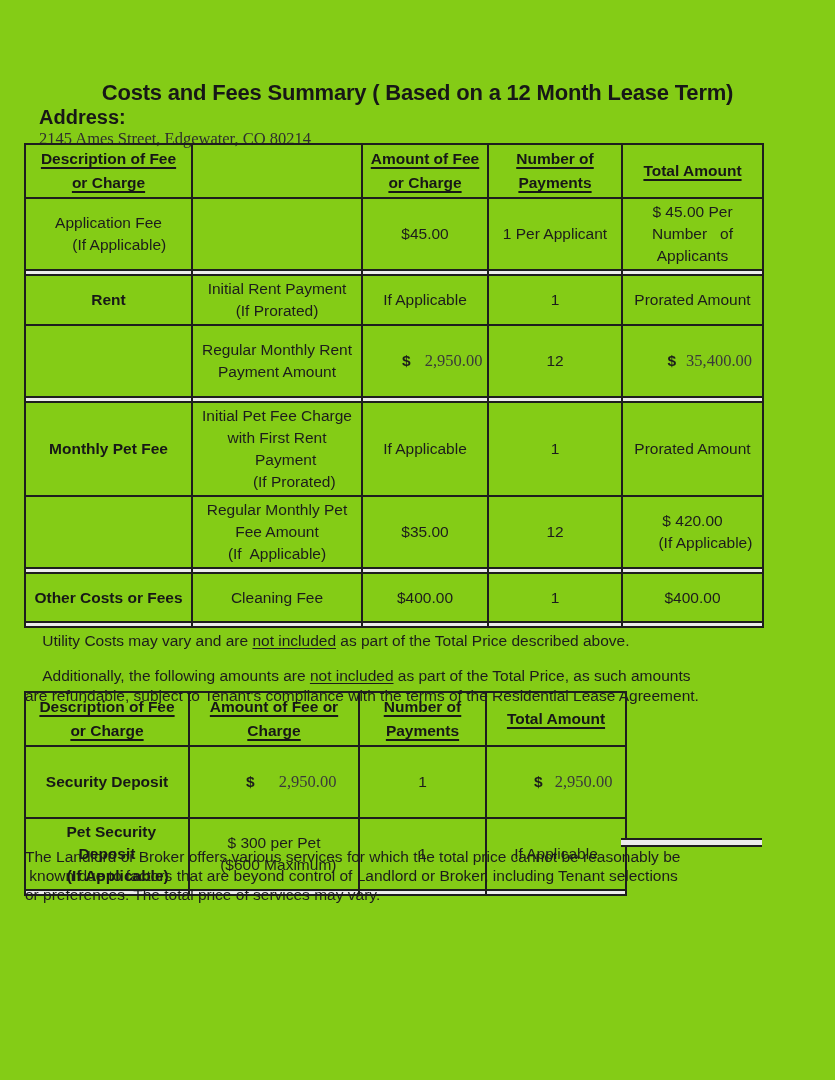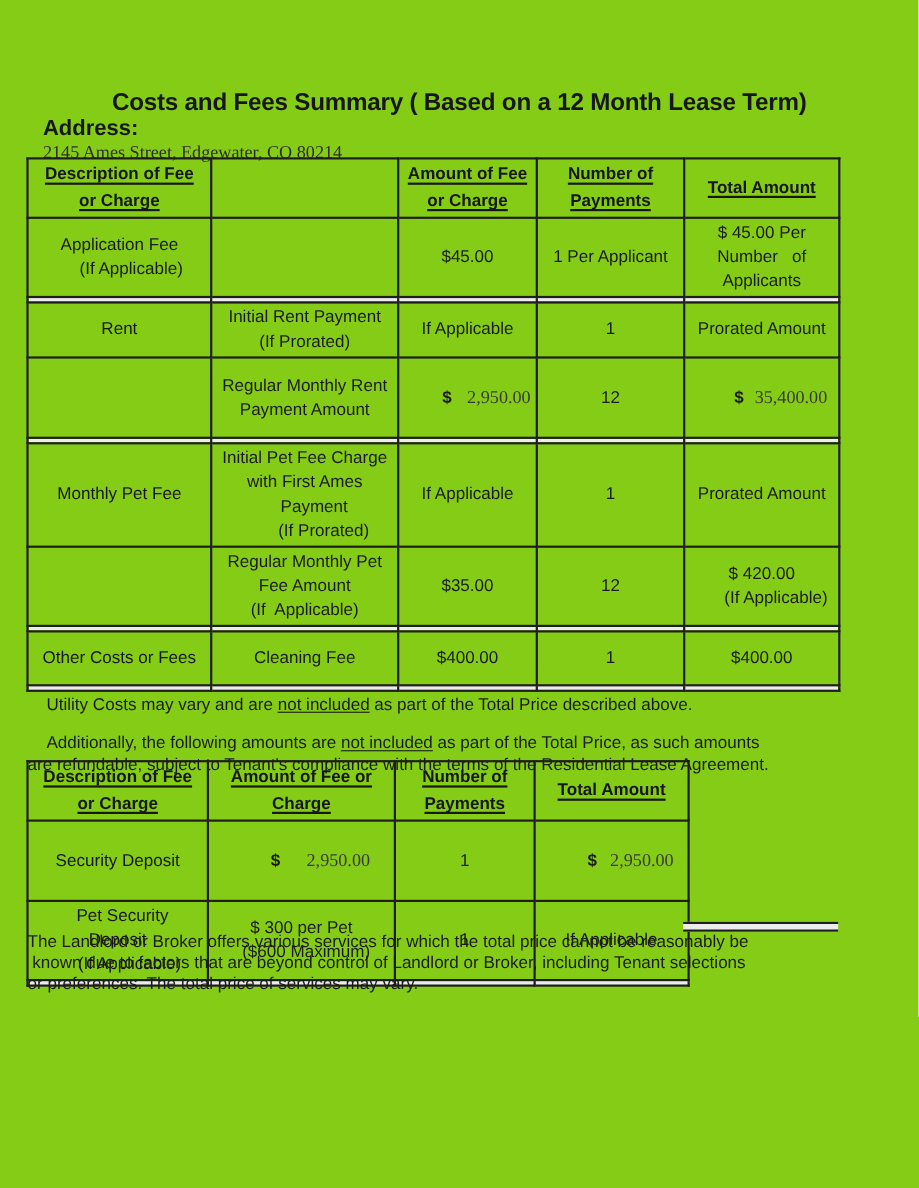--- a/index.html
+++ b/index.html
@@ -56,21 +56,21 @@
   }
   table.fees th {
     font-weight: 700;
     text-decoration: underline;
     text-decoration-thickness: 1.5px;
     text-underline-offset: 3px;
     line-height: 24px;
     color: #171717;
   }
   td.left { text-align: left; padding-left: 6px; }
-  td.bold { font-weight: 400; color: #171717; }
+  td.bold { font-weight: 700; color: #171717; }
   td.vb { vertical-align: bottom; padding-bottom: 4px; margin-top: 48px; }
   tr.sep td {
     height: 5px;
     padding: 0;
     background: #ececec;
     line-height: 0;
     font-size: 0;
   }
   .money { text-align: left; padding-left: 6px; margin-left: 44px; }
   .money .sym { font-weight: 600; }
@@ -176,21 +176,21 @@
     <tr class="sep">
           <td></td>
           <td></td>
           <td></td>
           <td></td>
           <td></td>
         </tr>
     <tr style="height:90px">
       <td class="bold vb">Monthly Pet Fee</td>
       <td class="left">Initial Pet Fee Charge
-with First Ames
+with First Rent
     Payment
         (If Prorated)</td>
       <td>If Applicable</td>
       <td>1</td>
       <td>Prorated Amount</td>
     </tr>
     <tr style="height:68px">
       <td></td>
       <td>Regular Monthly Pet
 Fee Amount

